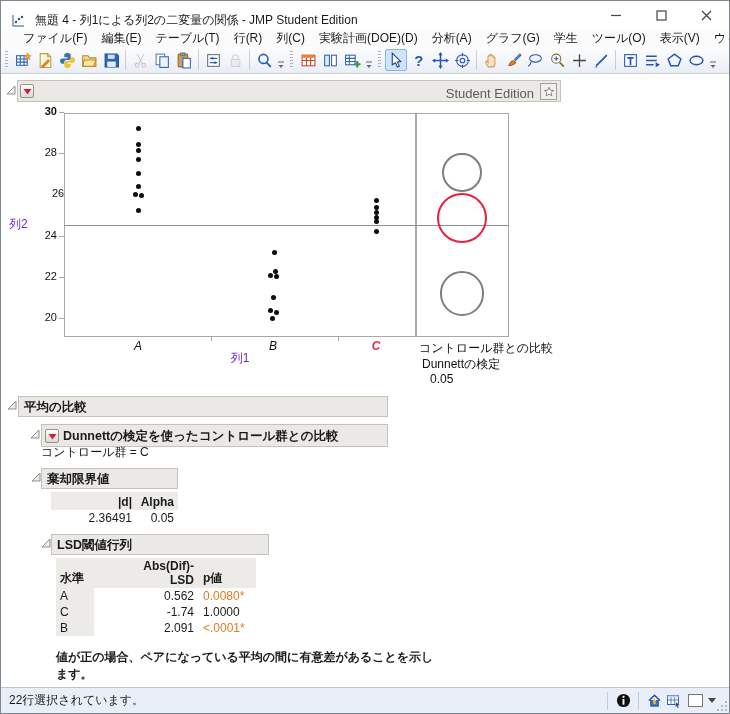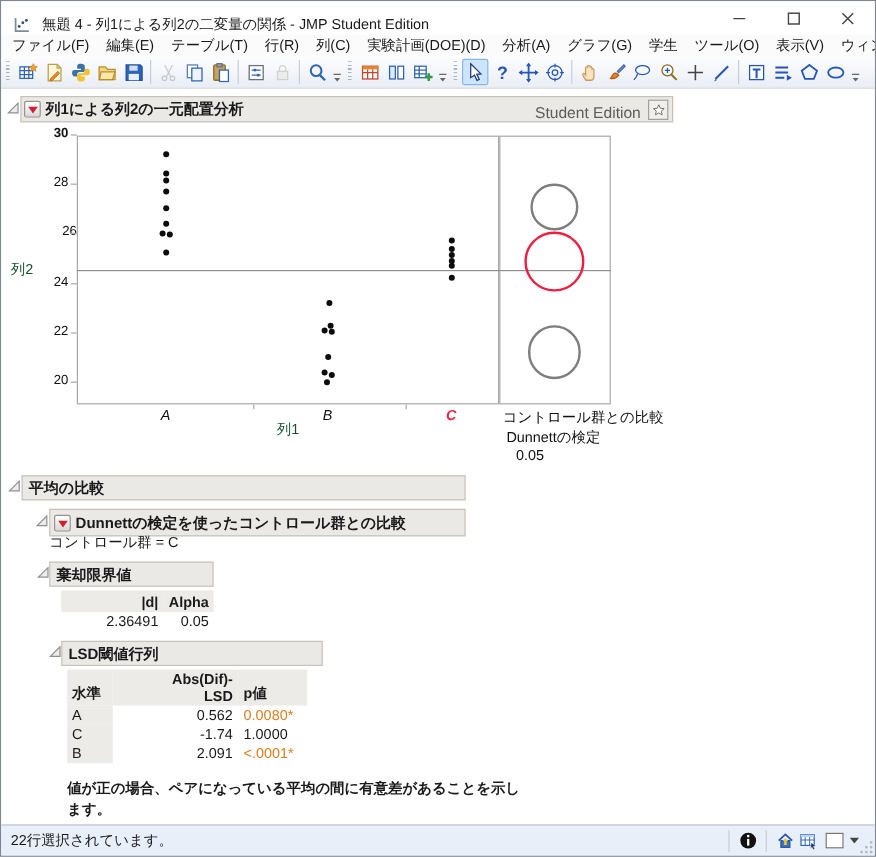--- a/index.html
+++ b/index.html
@@ -10,21 +10,21 @@
     border:1px solid #7e8691; overflow:hidden;
   }
   
   #titlebar { position:absolute; top:0; left:0; right:0; height:28px; background:#fff; display:flex; align-items:flex-end; }
   #titlebar .appicon { width:18px; height:16px; margin:0 8px 0 8px; }
   #titlebar .title { font-size:12px; color:#1a1a1a; flex:1 1 auto; white-space:nowrap; overflow:hidden; }
   .wincontrols { display:flex; height:28px; }
   .winbtn { width:45px; height:28px; display:flex; align-items:center; justify-content:center; color:#444; }
   .winbtn svg { display:block; }
   
-  #menubar { position:absolute; top:28px; left:0; right:0; height:18px; background:#fbfbfb; display:flex; align-items:center; padding-left:2px; }
+  #menubar { position:absolute; top:28px; left:0; right:0; height:18px; background:#fbfbfb; display:flex; align-items:center; padding-left:15px; }
   .menuitem { padding:1px 7px; white-space:nowrap; font-size:12px; color:#1a1a1a; }
   
   #toolbar { position:absolute; top:46px; left:0; right:0; height:27px;
     background:linear-gradient(#fdfdfe,#e9eef5); border-bottom:1px solid #ccd1d9;
     display:flex; align-items:center; padding-left:2px; }
   .tgrip { width:3px; height:18px; margin:0 4px 0 2px;
     background:repeating-linear-gradient(#a9b3c2 0 1px, transparent 1px 3px); }
   .tsep { width:1px; height:20px; background:#c9ced6; margin:0 3px; }
   .ticon { width:22px; height:22px; display:flex; align-items:center; justify-content:center; border:1px solid transparent; border-radius:2px; }
   .ticon svg { display:block; }
@@ -39,21 +39,21 @@
   .redbtn { position:absolute; width:14px; height:14px; border:1px solid #98928a; border-radius:2px;
     background:linear-gradient(#ffffff,#d9d9d9); display:flex; align-items:center; justify-content:center; }
   .starbtn { position:absolute; width:17px; height:17px; border:1px solid #a0a0a0; background:#f1efec;
     display:flex; align-items:center; justify-content:center; }
   #edition { position:absolute; top:3px; right:26px; font-weight:normal; font-size:13px; color:#5c5c5c; }
   
   .panel { position:absolute; border:1px solid #a8a8a8; background:#fff; }
   .ylab, .xlab, .cap { position:absolute; font-size:11px; color:#111; }
   .xlab { width:30px; text-align:center; font-style:italic; font-size:12px; }
   .xlab.ctrl { color:#e0294a; font-style:italic; font-weight:bold; }
-  .axis-title { position:absolute; font-size:12px; color:#14532d; }
+  .axis-title { position:absolute; font-size:12px; color:#6d28d9; }
   .dot { position:absolute; width:5px; height:5px; border-radius:50%; background:#0d0d0d; }
   .meanline { position:absolute; height:1px; background:#8f8f8f; }
   .ccirc { position:absolute; border-radius:50%; border:2px solid #7e7e7e; }
   .ccirc.red { border-color:#ee1f41; }
   .ytickmark { position:absolute; width:5px; height:1px; background:#a8a8a8; }
   .xtickmark { position:absolute; width:1px; height:4px; background:#a8a8a8; }
   .cap { font-size:12px; }
   
   .jtbl { position:absolute; border-collapse:collapse; font-size:12px; }
   .jtbl th { background:#edebe8; font-weight:bold; text-align:right; padding:1px 4px; vertical-align:bottom; }
@@ -326,21 +326,20 @@
 
   <svg class="disc" style="left:4px;top:11px" viewBox="0 0 11 11">
       <path d="M10 1v8H2z" fill="#ececea" stroke="#8f8f8f"></path>
     </svg>
   <div class="band" style="left:16px;top:6px;width:544px;height:22px">
     <span class="redbtn" style="left:2px;top:3px">
       <svg width="9" height="7" viewBox="0 0 9 7">
           <path d="M0.5 1h8L4.5 6.5z" fill="#cf2030"></path>
         </svg>
     </span>
-    <span class="btxt" style="left:20px">列1による列2の一元配置分析</span>
     <span id="edition">Student Edition</span>
     <span class="starbtn" style="right:3px;top:2px">
       <svg width="12" height="12" viewBox="0 0 16 16">
           <path d="M8 1.8l1.76 3.86 4.2.4-3.2 2.77.95 4.12L8 10.8l-3.71 2.15.95-4.12-3.2-2.77 4.2-.4z" fill="#fdfdfb" stroke="#666" stroke-width="1"></path>
         </svg>
     </span>
   </div>
 
   <span class="axis-title" style="left:8px;top:142px">列2</span>
   <div class="panel" style="left:63px;top:39px;width:352px;height:224px"></div>

